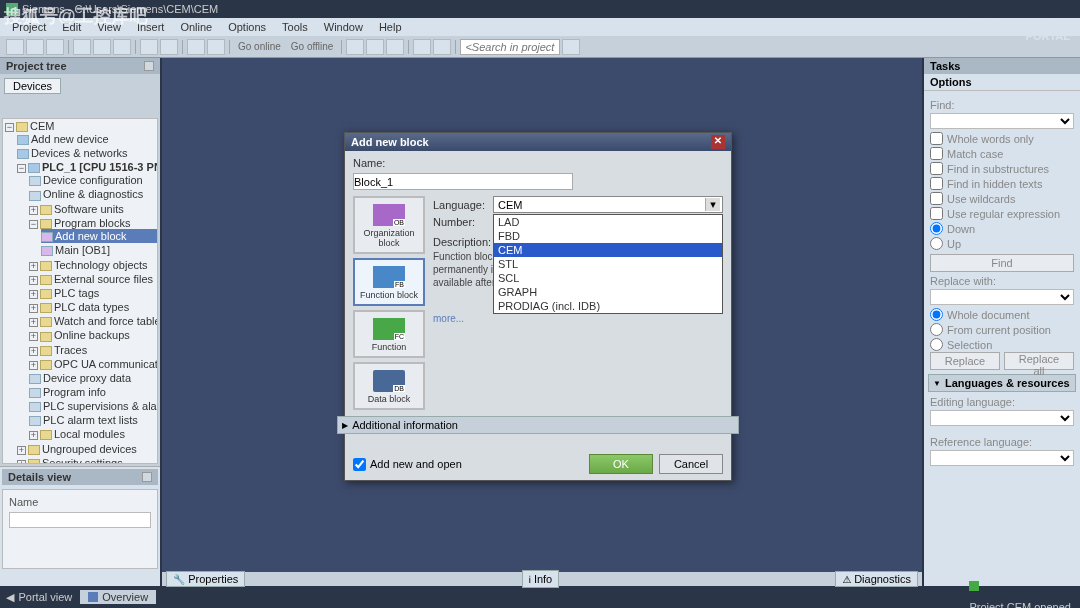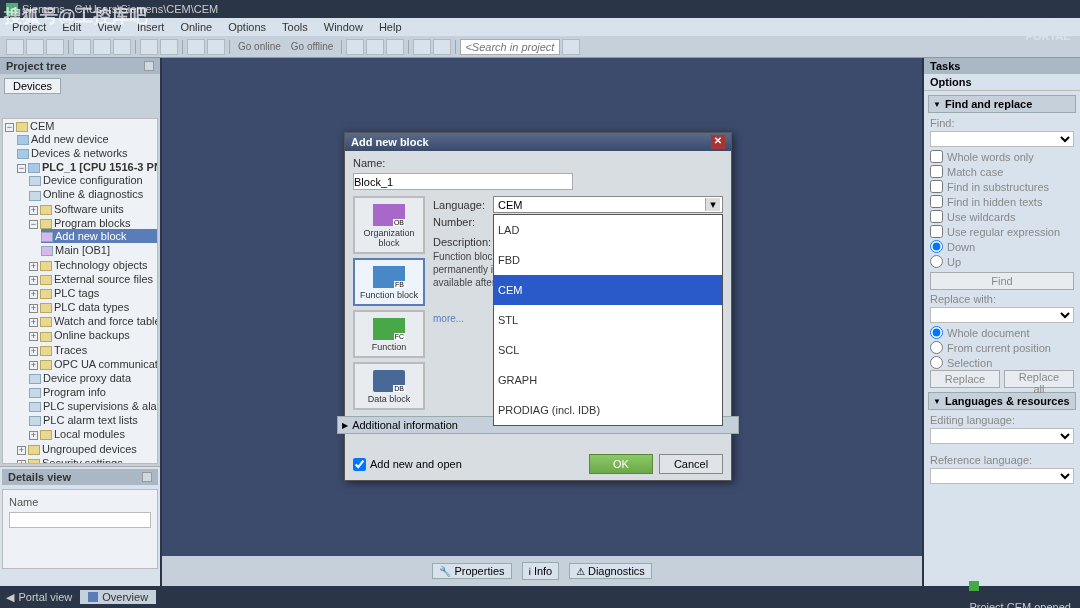--- a/index.html
+++ b/index.html
@@ -30,21 +30,21 @@
 .tree .ic.fld { background: #e8d890; border-color: #b8a860; }
 .tree .ic.dev { background: #a8c8e8; }
 .tree .ic.blk { background: #d8b8e8; }
 .tree li.hl { background: #5a7cb8; color: #fff; }
 .detailsv { background: #d8e2ec; border-top: 1px solid #aaa; padding: 2px; height: 120px; }
 .detailsv .body { background: #eef2f6; height: 80px; margin-top: 4px; border: 1px solid #bbb; }
 .detailsv .fld { padding: 6px; }
 .detailsv .lbl { color: #555; display: block; margin-bottom: 4px; }
 .detailsv .inp { width: 100%; height: 16px; border: 1px solid #bbb; background: #fff; }
 .centercol { flex: 1; background: #3c4a6b; position: relative; }
-.bottomtabs { position: absolute; bottom: 0; left: 0; right: 0; height: 30px; background: #c6d0da; display: flex; align-items: center; padding: 0 4px; gap: 10px; justify-content: center; }
+.bottomtabs { position: absolute; bottom: 0; left: 0; right: 0; height: 14px; background: #c6d0da; display: flex; align-items: center; padding: 0 4px; gap: 16px; justify-content: space-between; }
 .bottomtabs .btab { background: #d8e2ec; border: 1px solid #9aa; padding: 1px 6px; font-size: 10px; }
 .rightcol { width: 158px; background: #d8e2ec; border-left: 2px solid #2a3548; display: flex; flex-direction: column; }
 .rc-hdr { background: #aab7c4; padding: 2px 6px; font-weight: bold; }
 .rc-sec { padding: 4px; }
 .rc-title { background: #c6d0da; border: 1px solid #9aa; padding: 2px 4px; font-weight: bold; display: flex; align-items: center; }
 .rc-title::before { content: "▼"; font-size: 8px; margin-right: 4px; }
 .rc-body { padding: 4px 2px; color: #888; }
 .rc-row { display: flex; align-items: center; gap: 4px; padding: 1px 0; }
 .rc-row input[type=checkbox], .rc-row input[type=radio] { margin: 0; }
 .rc-input { width: 100%; height: 16px; border: 1px solid #bbb; background: #fff; margin: 2px 0; }
@@ -72,21 +72,21 @@
 .bi.fb { background: #4888c8; } .bi.fb::after { content:"FB"; position:absolute; bottom:0; right:0; font-size:7px; background:#fff; padding:0 1px; }
 .bi.fc { background: #48a848; } .bi.fc::after { content:"FC"; position:absolute; bottom:0; right:0; font-size:7px; background:#fff; padding:0 1px; }
 .bi.db { background: #486898; border-radius: 2px; } .bi.db::after { content:"DB"; position:absolute; bottom:0; right:0; font-size:7px; background:#fff; padding:0 1px; }
 .blktype .bl { font-size: 9px; color: #333; }
 .dlg-cfg { flex: 1; }
 .cfg-row { display: flex; align-items: center; margin-bottom: 3px; }
 .cfg-lbl { width: 60px; color: #333; }
 .cfg-sel { flex: 1; height: 17px; border: 1px solid #888; background: #fff; position: relative; display:flex; align-items:center; padding:0 4px; }
 .cfg-sel::after { content:"▾"; position:absolute; right:2px; top:1px; background:#ddd; width:14px; text-align:center; border-left:1px solid #aaa; }
 .dd-list { position: absolute; top: 17px; left: -1px; right: -1px; background: #fff; border: 1px solid #555; z-index: 10; }
-.dd-item { padding: 9px 4px; color: #333; }
+.dd-item { padding: 1px 4px; color: #333; }
 .dd-item.hl { background: #2a5aca; color: #fff; }
 .desc-hdr { color: #333; margin: 8px 0 2px; }
 .desc-txt { color: #444; font-size: 10px; line-height: 1.3; }
 .more { color: #5a7cb8; font-size: 10px; margin-top: 24px; cursor: pointer; }
 .dlg-subhdr { background: #c6d0da; border: 1px solid #9aa; padding: 2px 4px; display: flex; align-items: center; margin: 0 -8px; }
 .dlg-subhdr::before { content:"▶"; font-size:8px; margin-right:4px; }
 .dlg-footer { display: flex; align-items: center; padding: 20px 8px 6px; gap: 6px; }
 .dlg-footer .chk { display: flex; align-items: center; gap: 4px; flex: 1; }
 .dlg-btn { width: 64px; height: 20px; border: 1px solid #888; background: #e0e4e8; }
 .dlg-btn.ok { background: linear-gradient(#8ac868,#6aa848); color:#fff; border-color:#5a8838; }
@@ -221,21 +221,20 @@
       <span class="btab">🔧 <span>Properties</span></span>
       <span class="btab">ℹ <span>Info</span></span>
       <span class="btab">⚠ <span>Diagnostics</span></span>
     </div>
   </div>
 
   <div class="rightcol">
     <div class="rc-hdr">Tasks</div>
     <div style="padding:2px 6px;font-weight:bold;background:#d8e2ec;border-bottom:1px solid #bbb">Options</div>
     <div class="rc-sec">
-      <div class="rc-title">Find and replace</div>
       <div class="rc-body">
         <div>Find:</div>
         <select class="rc-input"></select>
         <div class="rc-row">
             <input type="checkbox" style="">
             <span>Whole words only</span>
           </div>
         <div class="rc-row">
             <input type="checkbox" style="">
             <span>Match case</span>

